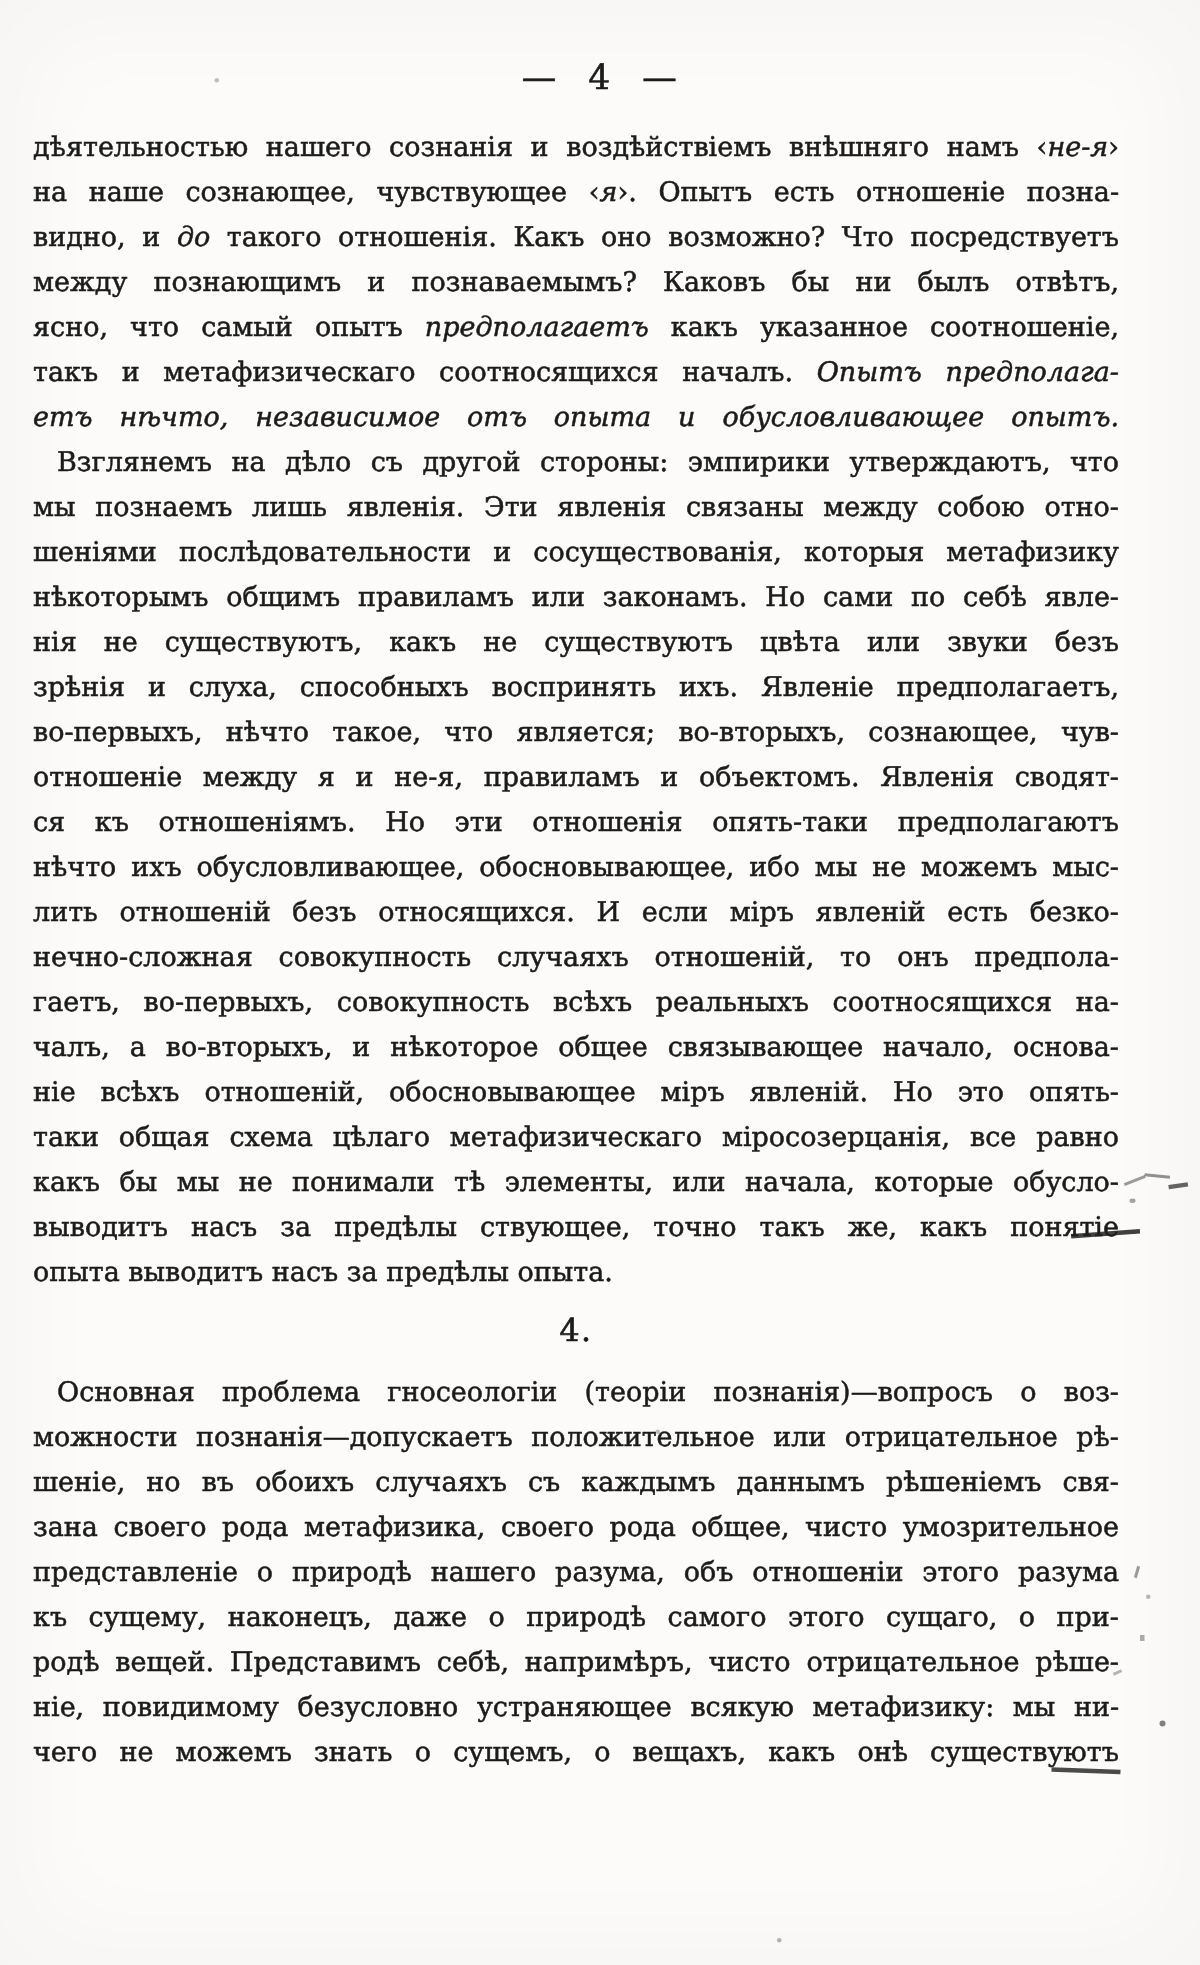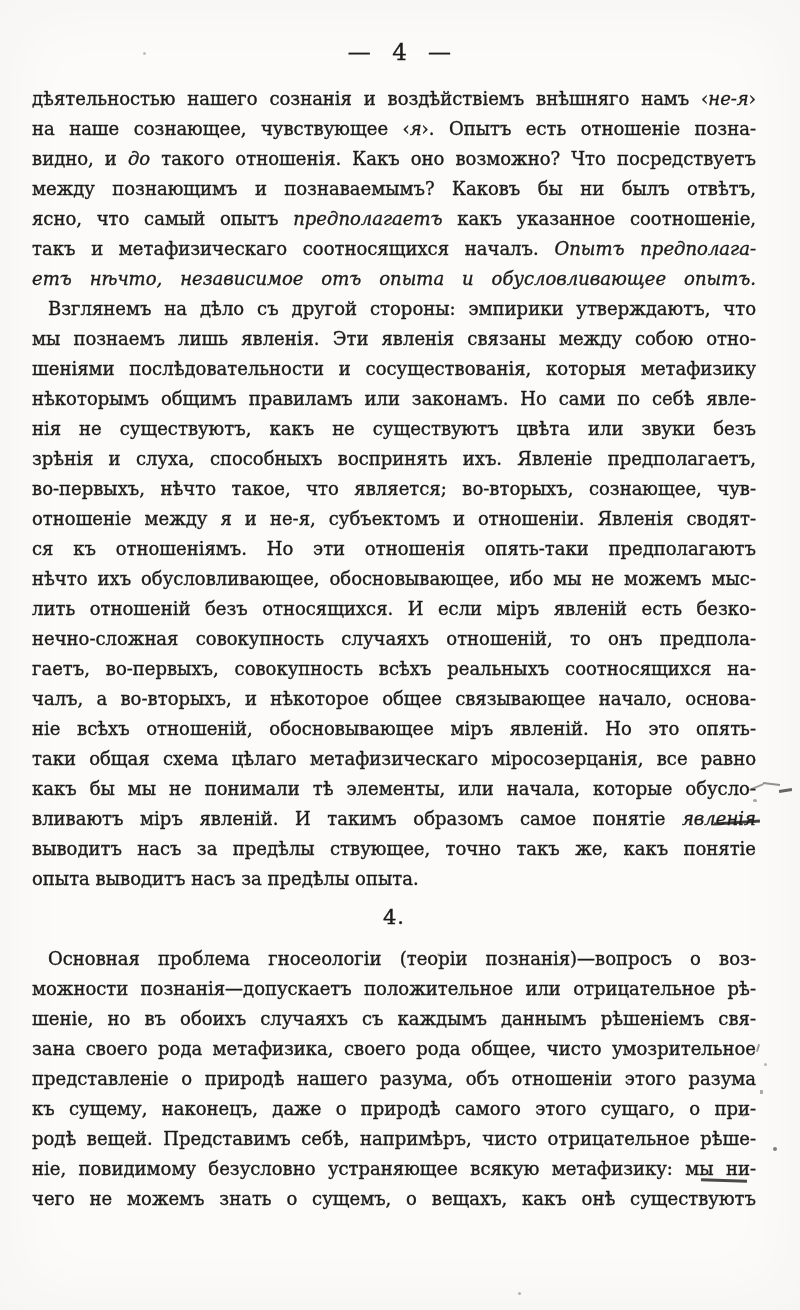--- a/index.html
+++ b/index.html
@@ -21,21 +21,21 @@
     top:38px;left:0;width:100%;
     text-align:center;
     font-size:23px;
     line-height:28px;
     word-spacing:12px;
     letter-spacing:1px;
     -webkit-text-stroke:0.4px var(--ink);
   }
   .body-text{
     position:absolute;
-    top:84px;left:32px;width:724px;
+    top:84px;left:22px;width:724px;
     font-size:18px;
     -webkit-text-stroke:0.35px var(--ink);
   }
   .paragraph{margin:0;}
   .line{
     height:30px;
     line-height:30px;
     text-align:justify;
     text-justify:inter-word;
     text-align-last:justify;
@@ -87,31 +87,30 @@
       <div class="line"><span class="seg it">етъ нѣчто, независимое отъ опыта и обусловливающее опытъ.</span></div>
     </div>
     <div class="paragraph">
       <div class="line indent"><span class="seg">Взглянемъ на дѣло съ другой стороны: эмпирики утверждаютъ, что</span></div>
       <div class="line"><span class="seg">мы познаемъ лишь явленія. Эти явленія связаны между собою отно-</span></div>
       <div class="line"><span class="seg">шеніями послѣдовательности и сосуществованія, которыя метафизику</span></div>
       <div class="line"><span class="seg">нѣкоторымъ общимъ правиламъ или законамъ. Но сами по себѣ явле-</span></div>
       <div class="line"><span class="seg">нія не существуютъ, какъ не существуютъ цвѣта или звуки безъ</span></div>
       <div class="line"><span class="seg">зрѣнія и слуха, способныхъ воспринять ихъ. Явленіе предполагаетъ,</span></div>
       <div class="line"><span class="seg">во-первыхъ, нѣчто такое, что является; во-вторыхъ, сознающее, чув-</span></div>
-      <div class="line"><span class="seg">отношеніе между я и не-я, субъектомъ и отношеніи. Явленія сводят-</span></div>
+      <div class="line"><span class="seg">отношеніе между я и не-я, правиламъ и объектомъ. Явленія сводят-</span></div>
       <div class="line"><span class="seg">ся къ отношеніямъ. Но эти отношенія опять-таки предполагаютъ</span></div>
       <div class="line"><span class="seg">нѣчто ихъ обусловливающее, обосновывающее, ибо мы не можемъ мыс-</span></div>
       <div class="line"><span class="seg">лить отношеній безъ относящихся. И если міръ явленій есть безко-</span></div>
       <div class="line"><span class="seg">нечно-сложная совокупность случаяхъ отношеній, то онъ предпола-</span></div>
       <div class="line"><span class="seg">гаетъ, во-первыхъ, совокупность всѣхъ реальныхъ соотносящихся на-</span></div>
       <div class="line"><span class="seg">чалъ, а во-вторыхъ, и нѣкоторое общее связывающее начало, основа-</span></div>
       <div class="line"><span class="seg">ніе всѣхъ отношеній, обосновывающее міръ явленій. Но это опять-</span></div>
       <div class="line"><span class="seg">таки общая схема цѣлаго метафизическаго міросозерцанія, все равно</span></div>
       <div class="line"><span class="seg">какъ бы мы не понимали тѣ элементы, или начала, которые обусло-</span></div>
-      <div class="line"><span class="seg">вливаютъ міръ явленій. И такимъ образомъ самое понятіе </span><span class="seg it">явленія</span></div>
       <div class="line"><span class="seg">выводитъ насъ за предѣлы ствующее, точно такъ же, какъ понятіе</span></div>
       <div class="line nojust"><span class="seg">опыта выводитъ насъ за предѣлы опыта.</span></div>
     </div>
     <div class="section-heading">4.</div>
     <div class="paragraph">
       <div class="line indent"><span class="seg">Основная проблема гносеологіи (теоріи познанія)—вопросъ о воз-</span></div>
       <div class="line"><span class="seg">можности познанія—допускаетъ положительное или отрицательное рѣ-</span></div>
       <div class="line"><span class="seg">шеніе, но въ обоихъ случаяхъ съ каждымъ даннымъ рѣшеніемъ свя-</span></div>
       <div class="line"><span class="seg">зана своего рода метафизика, своего рода общее, чисто умозрительное</span></div>
       <div class="line"><span class="seg">представленіе о природѣ нашего разума, объ отношеніи этого разума</span></div>

